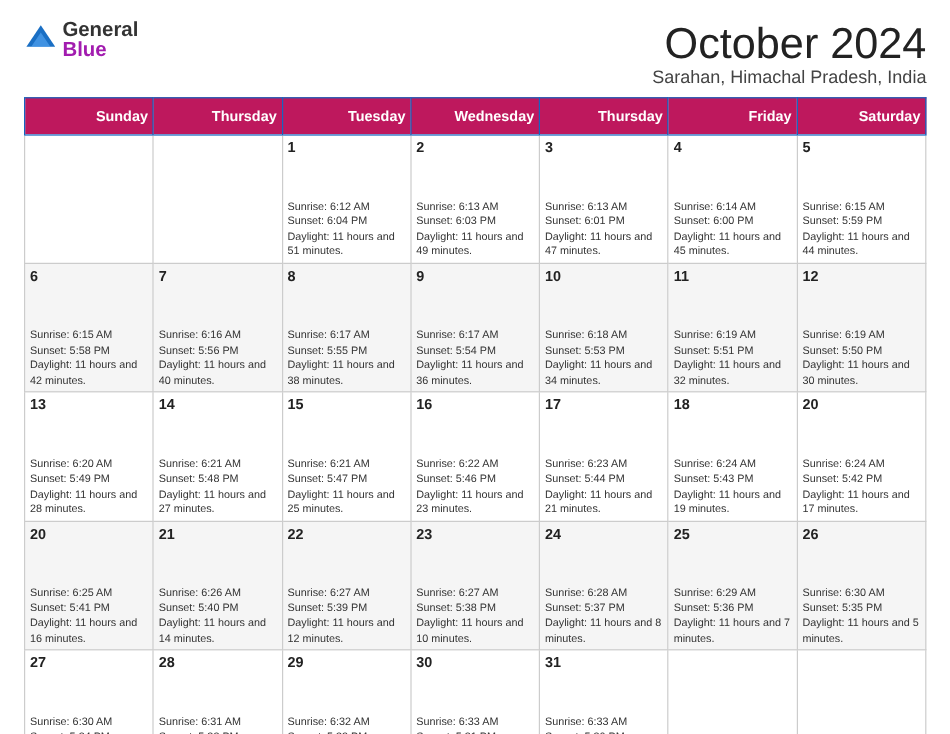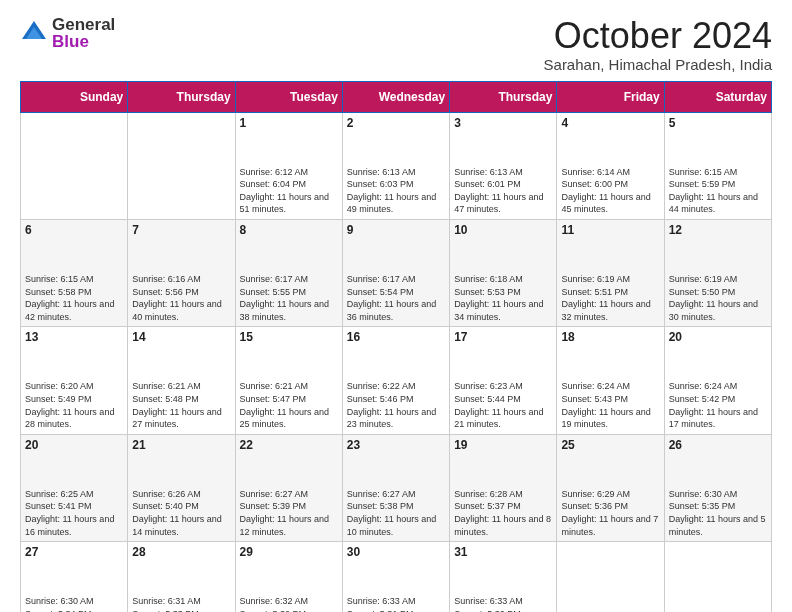--- a/index.html
+++ b/index.html
@@ -228,21 +228,21 @@
           </td>
           <td>
             <span class="day-number">22</span>
             <div class="cell-content">Sunrise: 6:27 AM<br>Sunset: 5:39 PM<br>Daylight: 11 hours and 12 minutes.</div>
           </td>
           <td>
             <span class="day-number">23</span>
             <div class="cell-content">Sunrise: 6:27 AM<br>Sunset: 5:38 PM<br>Daylight: 11 hours and 10 minutes.</div>
           </td>
           <td>
-            <span class="day-number">19</span>
+            <span class="day-number">24</span>
             <div class="cell-content">Sunrise: 6:28 AM<br>Sunset: 5:37 PM<br>Daylight: 11 hours and 8 minutes.</div>
           </td>
           <td>
             <span class="day-number">25</span>
             <div class="cell-content">Sunrise: 6:29 AM<br>Sunset: 5:36 PM<br>Daylight: 11 hours and 7 minutes.</div>
           </td>
           <td>
             <span class="day-number">26</span>
             <div class="cell-content">Sunrise: 6:30 AM<br>Sunset: 5:35 PM<br>Daylight: 11 hours and 5 minutes.</div>
           </td>

